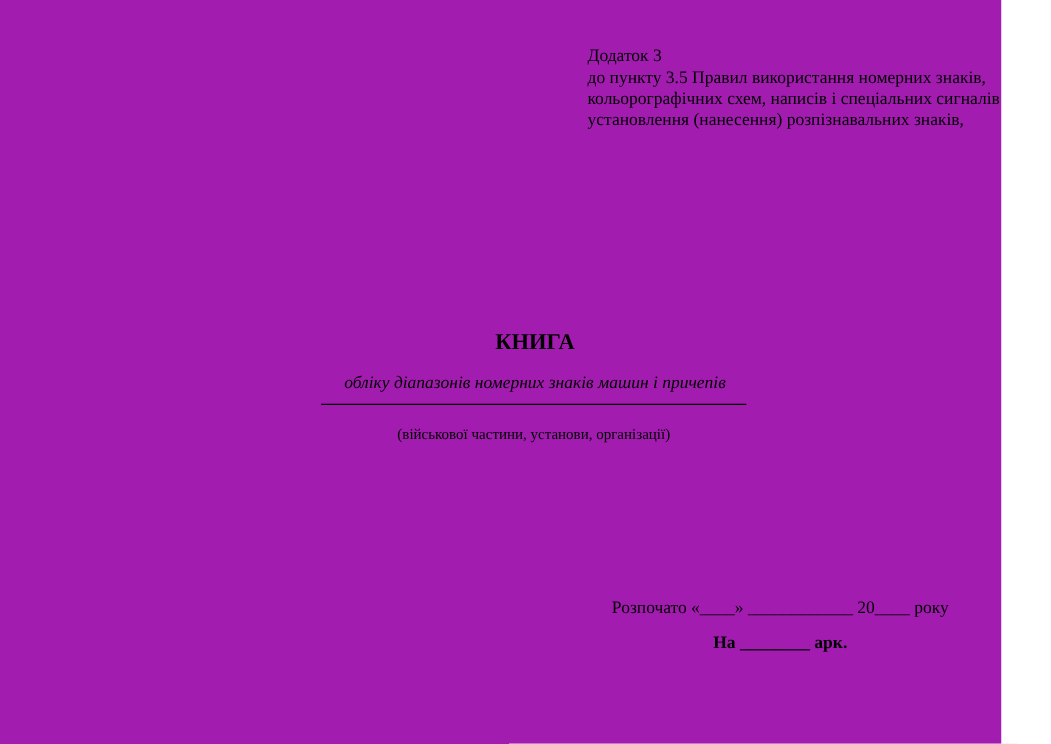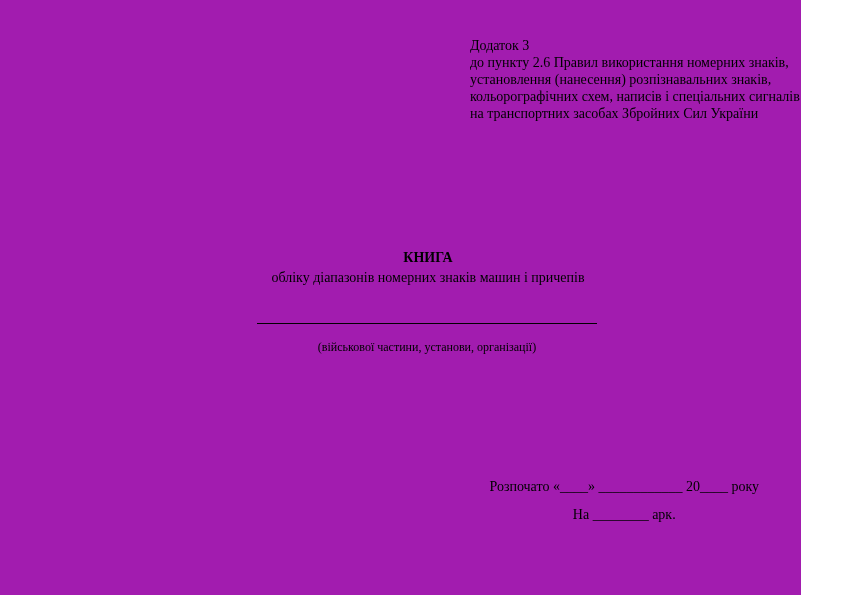--- a/index.html
+++ b/index.html
@@ -29,30 +29,31 @@
 
   
   .title-block {
     position: absolute;
     left: 256px;
     top: 249px;
     width: 344px;
     text-align: center;
   }
   .doc-heading {
-    font-size: 14px;
+    font-size: 18px;
     font-weight: bold;
     line-height: 17px;
-    margin: 0;
+    margin: 16px;
   }
   .doc-subtitle {
     font-size: 14px;
     line-height: 17px;
     margin: 3px 0 0 0;
     white-space: nowrap;
+    font-style: italic;
   }
 
   
   .org-block {
     position: absolute;
     left: 257px;
     top: 305px;
     width: 340px;
     text-align: center;
   }
@@ -81,33 +82,33 @@
   }
   .date-line {
     white-space: nowrap;
     line-height: 17px;
     margin-bottom: 11px;
   }
   .sheets-line {
     white-space: nowrap;
     line-height: 17px;
     margin-bottom: 12px;
+    font-weight: bold;
   }
 </style>
 </head>
 <body>
 
 <div class="page">
 
   <div class="appendix-block">
     <div class="appendix-line">Додаток 3</div>
-    <div class="appendix-line">до пункту 2.6 Правил використання номерних знаків,</div>
+    <div class="appendix-line">до пункту 3.5 Правил використання номерних знаків,</div>
+    <div class="appendix-line">кольорографічних схем, написів і спеціальних сигналів</div>
     <div class="appendix-line">установлення (нанесення) розпізнавальних знаків,</div>
-    <div class="appendix-line">кольорографічних схем, написів і спеціальних сигналів</div>
-    <div class="appendix-line">на транспортних засобах Збройних Сил України</div>
   </div>
 
   <div class="title-block">
     <div class="doc-heading">КНИГА</div>
     <div class="doc-subtitle">обліку діапазонів номерних знаків машин і причепів</div>
   </div>
 
   <div class="org-block">
     <span class="org-fill-line"></span>
     <span class="org-caption">(військової частини, установи, організації)</span>

